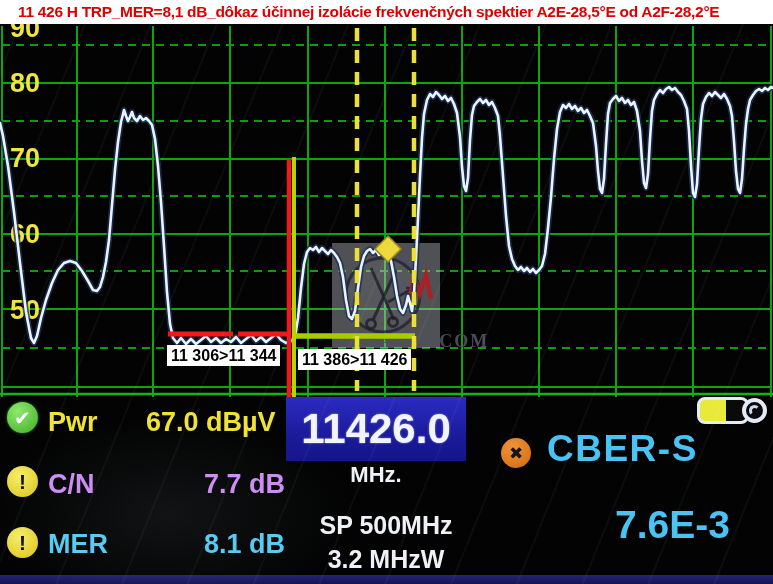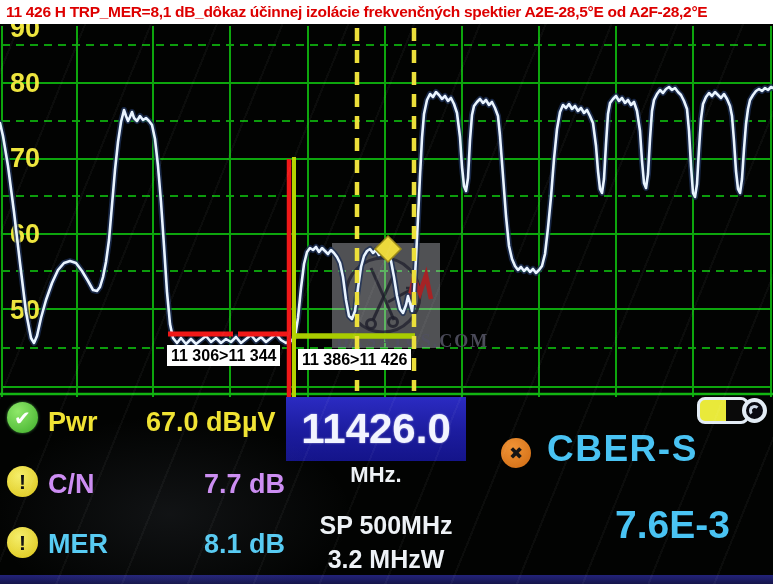--- a/index.html
+++ b/index.html
@@ -1,21 +1,21 @@
 <!DOCTYPE html>
 <html><head>
 <meta charset="utf-8">
 <style>
   html,body{margin:0;padding:0;background:#000;}
   body{width:773px;height:584px;position:relative;overflow:hidden;
        font-family:"Liberation Sans","DejaVu Sans",sans-serif;}
   .titlebar{position:absolute;left:0;top:0;width:773px;height:24px;background:#ffffff;
             z-index:10;display:flex;align-items:center;}
   .titlebar span{color:#dd0000;font-weight:bold;font-size:15.5px;letter-spacing:-0.3px;
-                 white-space:nowrap;padding-left:6px;}
+                 white-space:nowrap;padding-left:18px;}
   .screen{position:absolute;left:0;top:0;width:773px;height:584px;background:#020302;}
   .screen::after{content:"";position:absolute;inset:0;z-index:9;pointer-events:none;
      background:
        radial-gradient(260px 140px at 22% 88%, rgba(150,160,185,0.10), transparent 70%),
        repeating-linear-gradient(112deg, transparent 0 26px, rgba(255,255,255,0.035) 26px 28px, transparent 28px 61px);}
   svg.plot{position:absolute;left:0;top:0;z-index:1;}
   .mlabel{position:absolute;z-index:6;background:#ffffff;color:#000;font-weight:bold;
           font-size:16px;line-height:21px;padding:0 4px;white-space:nowrap;}
   .panel-text{position:absolute;z-index:6;font-weight:bold;white-space:nowrap;}
   .ico{position:absolute;z-index:6;border-radius:50%;display:flex;align-items:center;

